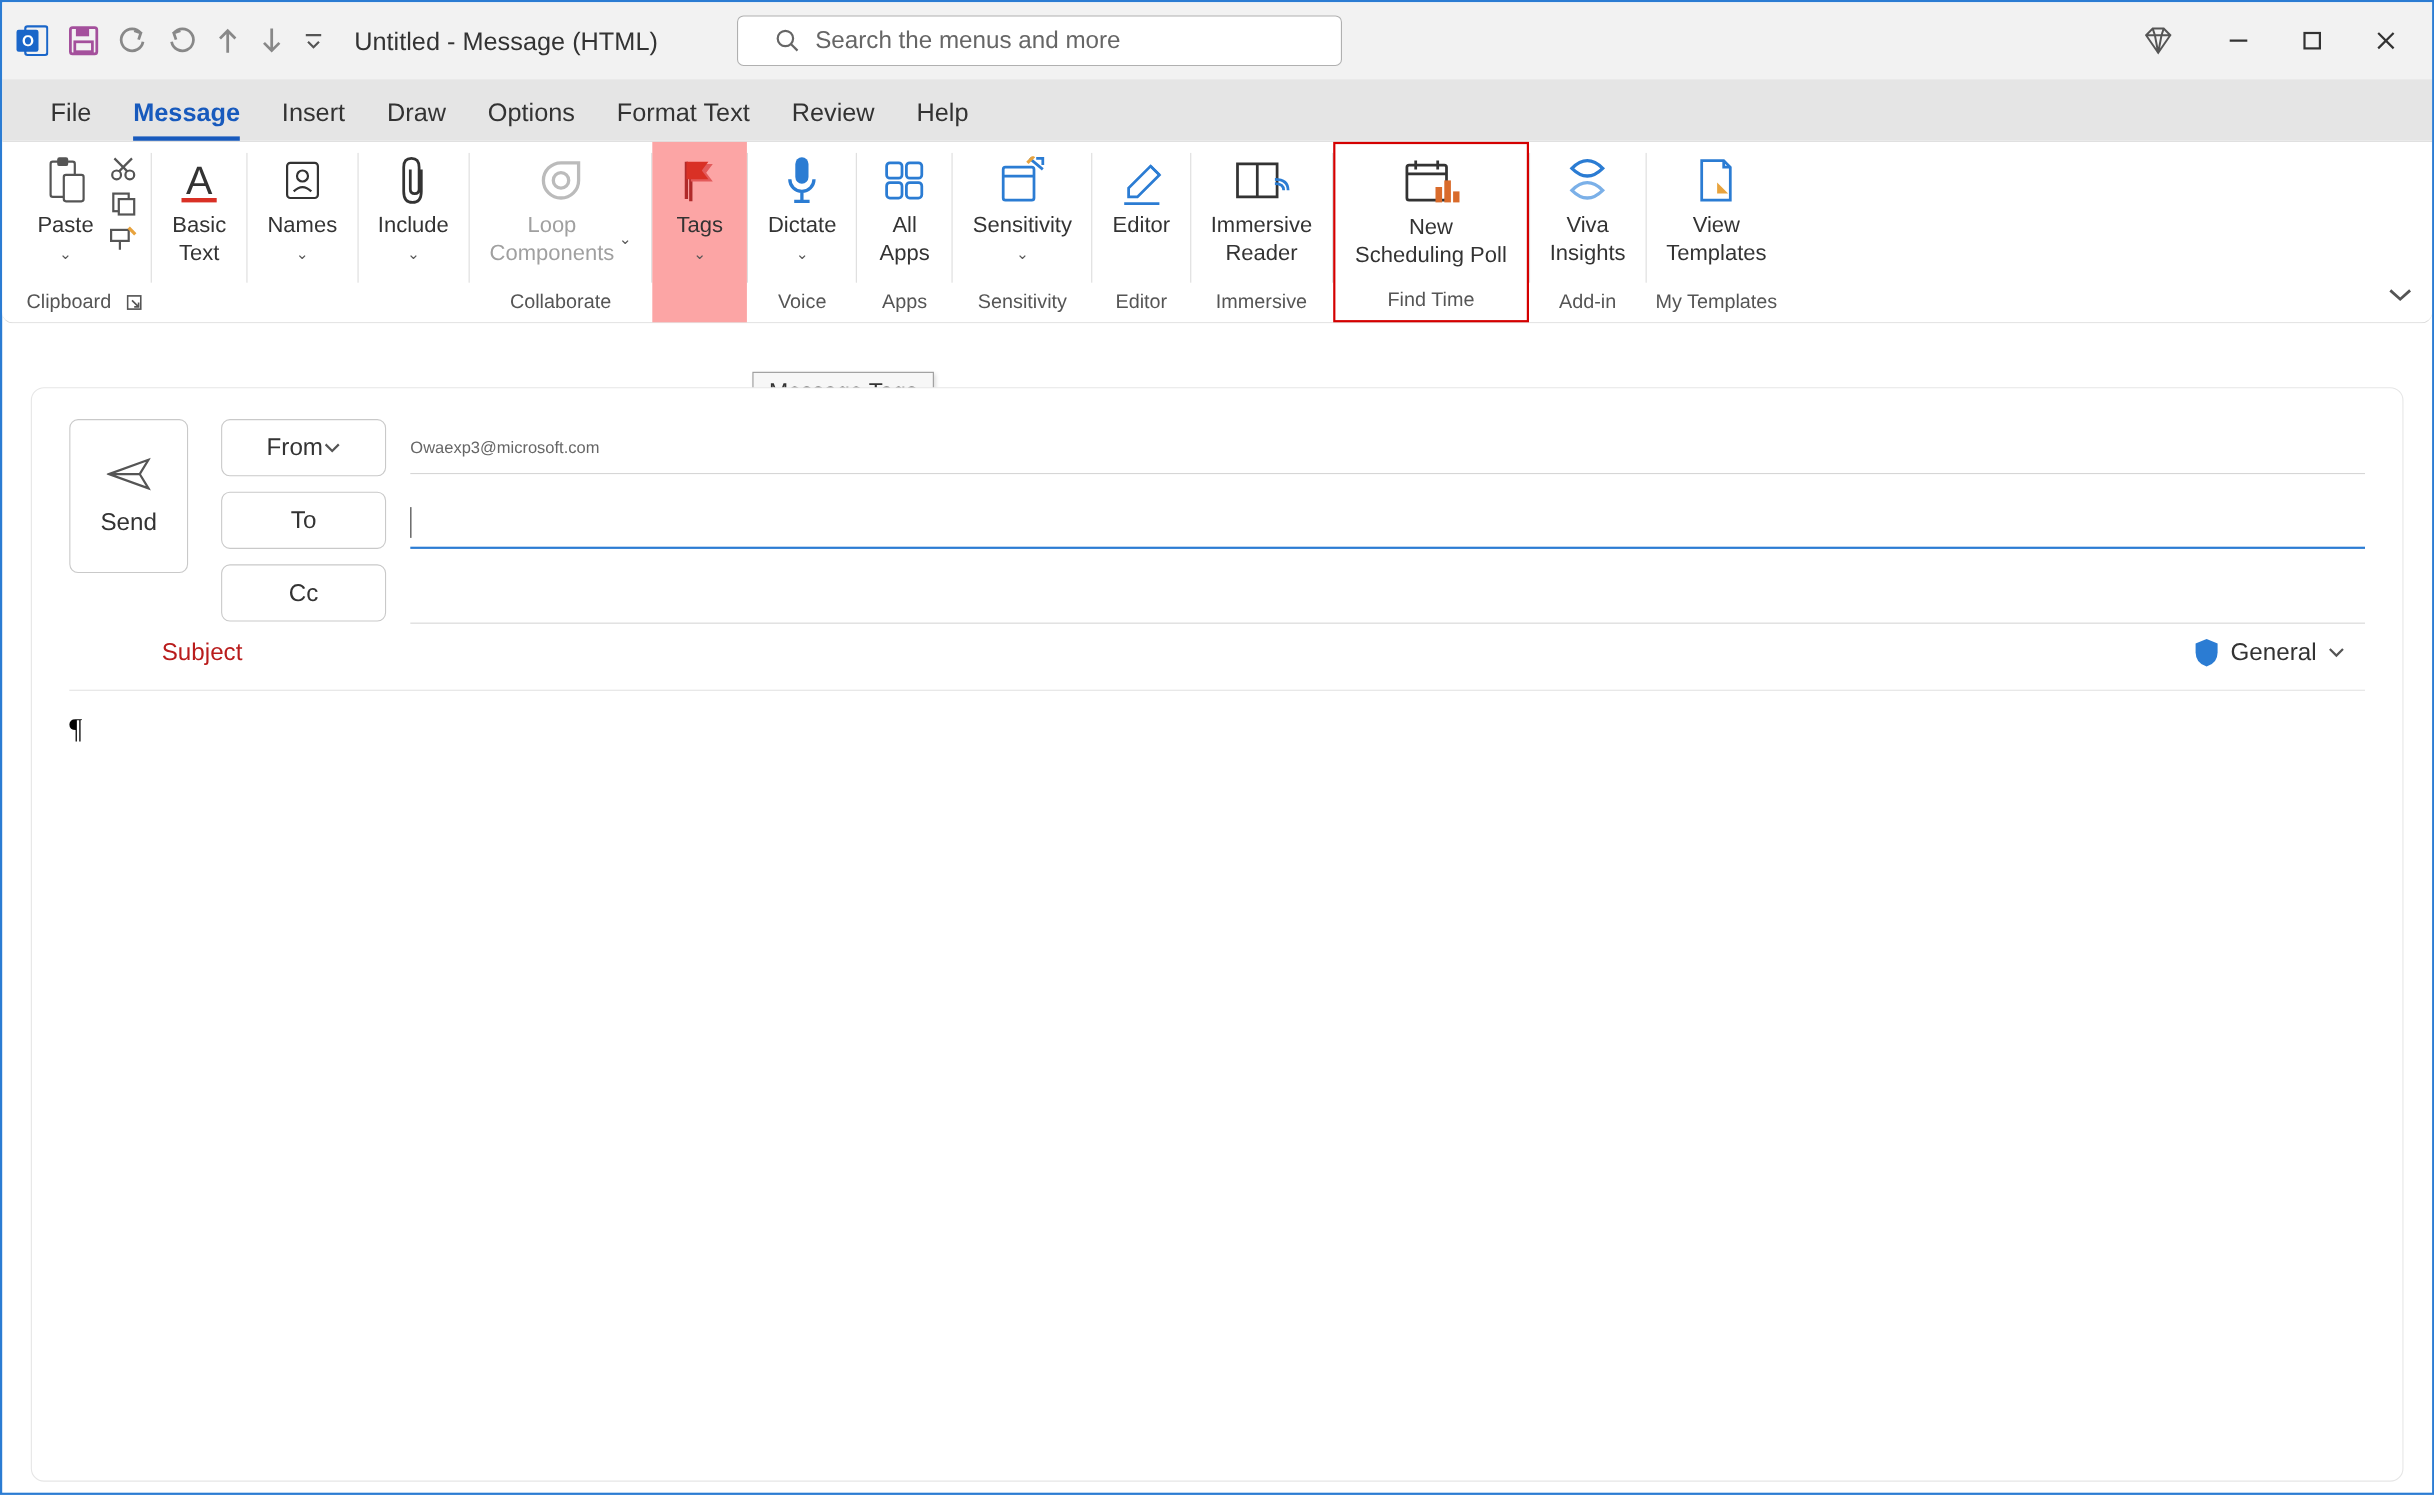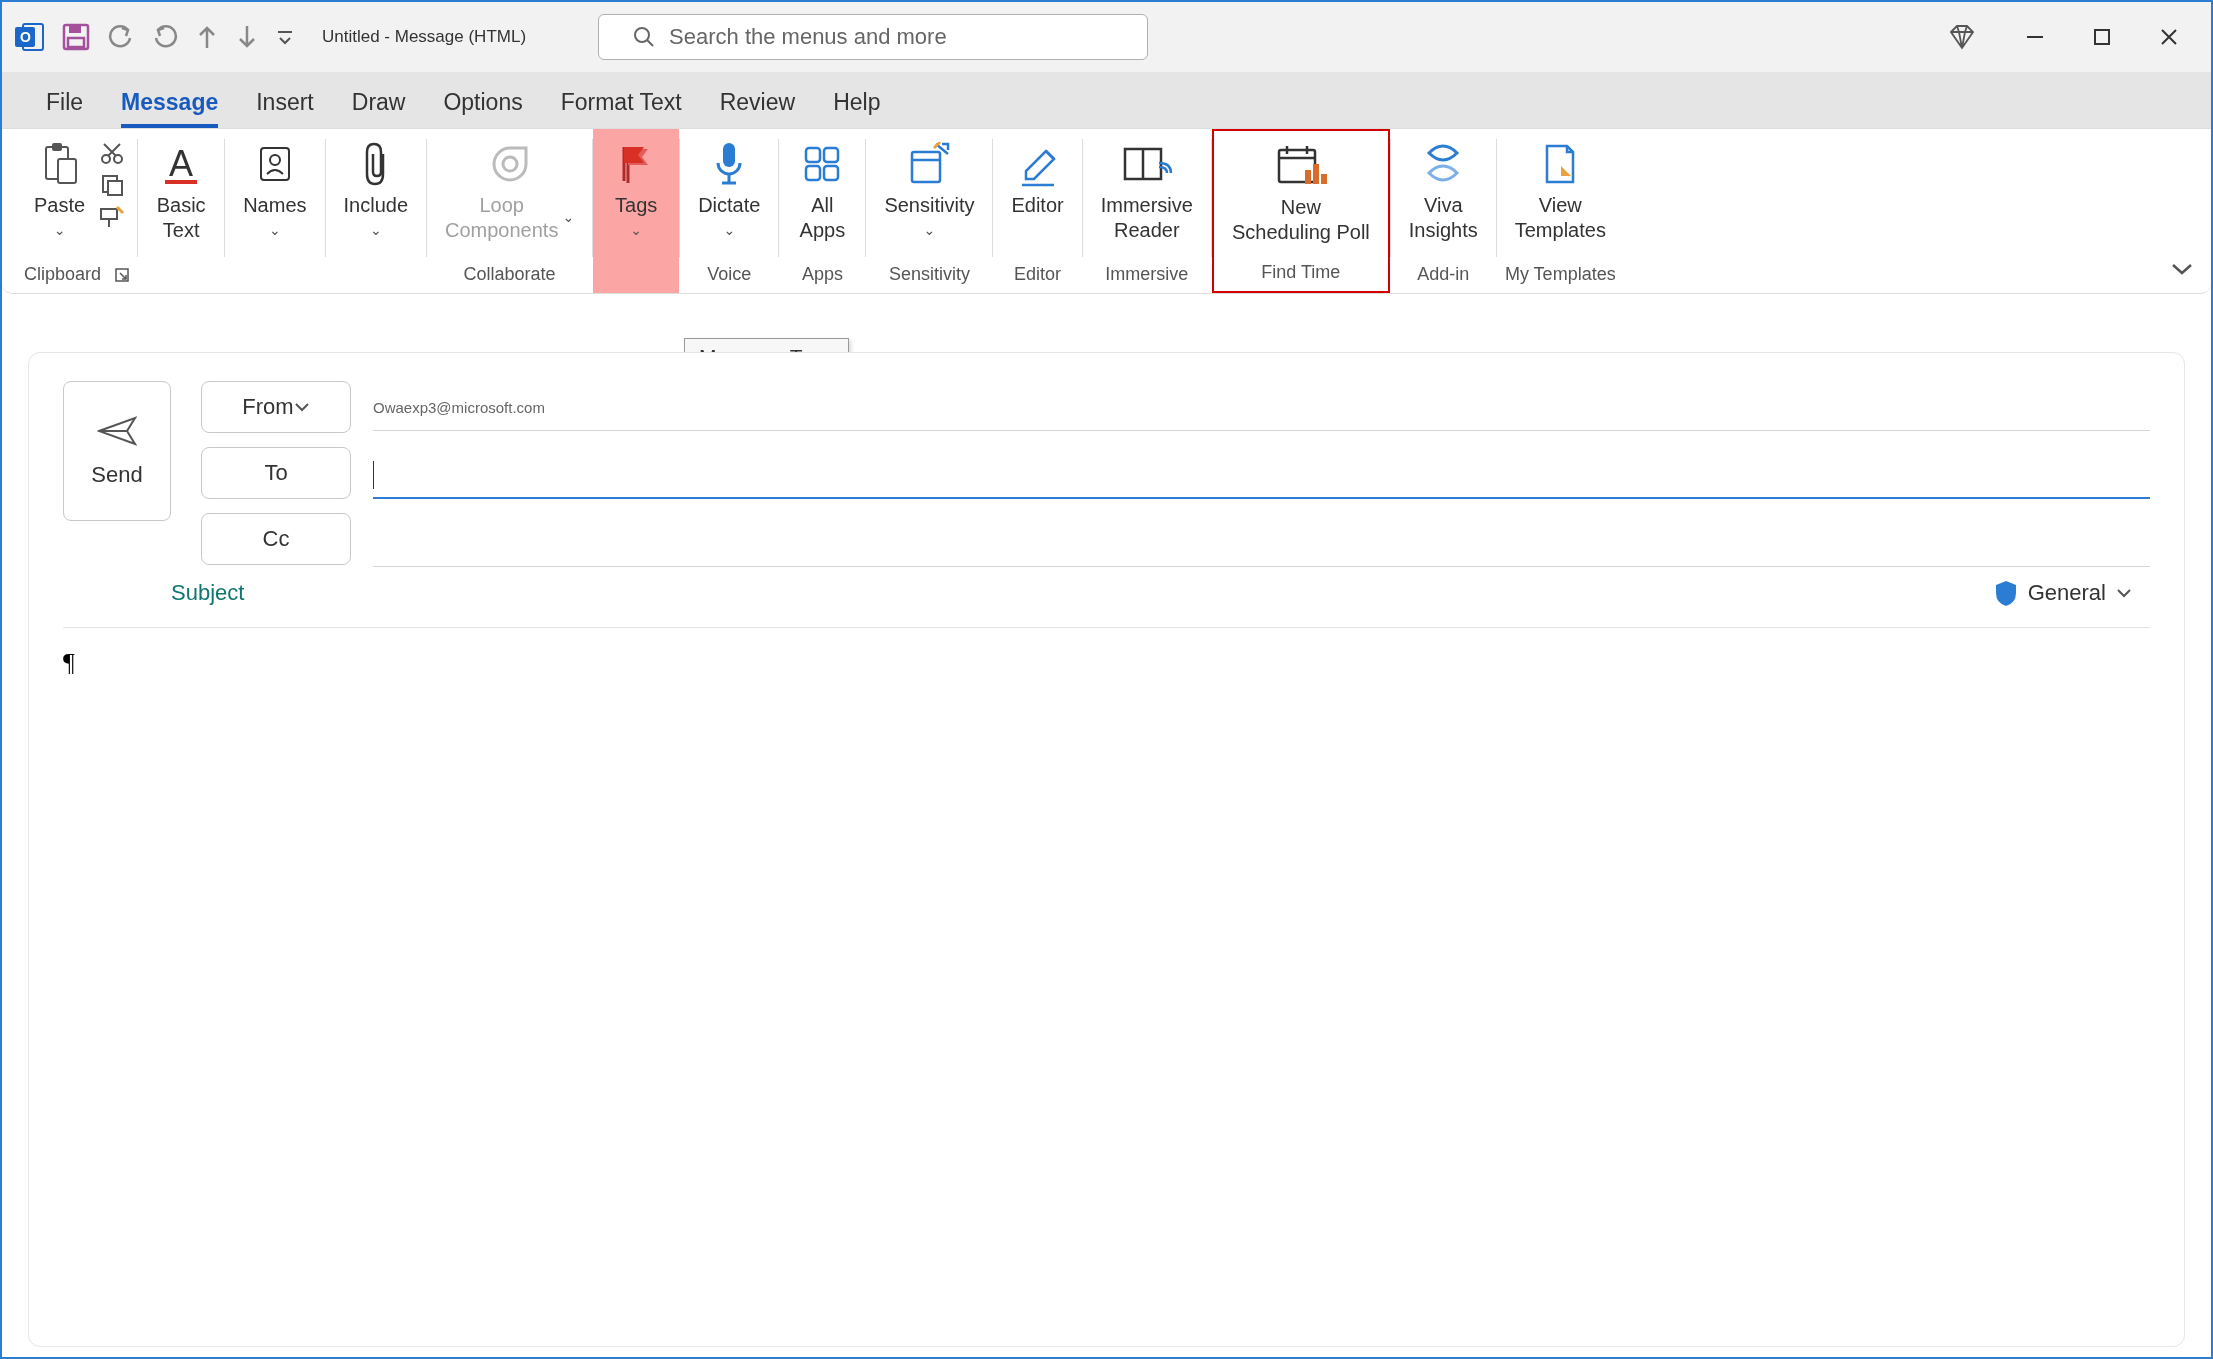--- a/index.html
+++ b/index.html
@@ -2,21 +2,21 @@
 <html><head>
 <meta charset="utf-8">
 <style>
 * { box-sizing: border-box; margin: 0; padding: 0; font-family: "Segoe UI", sans-serif; }
 body { background: #fff; width: 2213px; height: 1359px; border: 2px solid #2b7cd3; overflow: hidden; position: relative; }
 
 
 .titlebar { height: 70px; display: flex; align-items: center; background: #f2f2f2; padding: 0 12px; }
 .titlebar .qat { display: flex; align-items: center; gap: 18px; }
 .titlebar .qat svg { display: block; }
-.titlebar .title { margin-left: 28px; font-size: 17px; color: #333; }
+.titlebar .title { margin-left: 28px; font-size: 23px; color: #333; }
 .titlebar .search { margin-left: 72px; width: 550px; height: 46px; background: #fff; border: 1px solid #b0b0b0; border-radius: 6px; display:flex; align-items:center; padding:0 34px; gap:14px; color:#666; font-size:22px;}
 .titlebar .right { margin-left: auto; display: flex; align-items: center; gap: 48px; padding-right: 20px;}
 .titlebar .right svg { display:block; }
 .qat-btn { display:flex; align-items:center; justify-content:center; }
 
 
 .menutabs { height: 56px; display:flex; align-items:flex-end; gap: 38px; padding: 0 44px; background:#e5e5e5;}
 .menutabs .tab { font-size: 23px; color:#333; padding-bottom: 12px; }
 .menutabs .tab.active { color:#185abd; font-weight:600; border-bottom: 4px solid #185abd; padding-bottom:8px;}
 
@@ -44,21 +44,21 @@
 
 .compose-wrap { position:absolute; left:26px; right:26px; top:350px; bottom:10px; border:1px solid #e6e6e6; border-radius:12px; background:#fff; padding:28px 34px 0 34px;}
 .send-btn { width:108px; height:140px; border:1px solid #c9c9c9; border-radius:8px; display:flex; flex-direction:column; align-items:center; justify-content:center; gap:14px; font-size:22px; color:#333; margin-right:30px;}
 .addr-btns { display:flex; flex-direction:column; gap:14px; margin-right:22px;}
 .addr-btn { width:150px; height:52px; border:1px solid #c9c9c9; border-radius:8px; display:flex; align-items:center; justify-content:center; font-size:22px; color:#333; }
 .addr-fields { flex:1; display:flex; flex-direction:column; gap:22px; padding-top:4px;}
 .addr-line { border-bottom:1px solid #d6d6d6; height:46px; display:flex; align-items:center; font-size:15px; color:#333;}
 .addr-line.focused { border-bottom:2px solid #2b7cd3; }
 .cursor { width:1px; height:28px; background:#333; }
 .subject-row { display:flex; align-items:center; border-bottom:1px solid #e3e3e3; padding:12px 0 20px 0; margin-bottom:14px;}
-.subject-label { font-size:22px; color:#0f766e; margin-left:108px;}
+.subject-label { font-size:22px; color:#b91c1c; margin-left:84px;}
 .sens { margin-left:auto; display:flex; align-items:center; gap:10px; font-size:22px; color:#333; margin-right:18px;}
 .body-area { font-size:26px; font-family: "Times New Roman", serif; padding:6px 0 0 0px;}
 </style>
 </head>
 <body>
 
 <div class="titlebar">
   <div class="qat">
     <span class="qat-btn">
       <svg width="30" height="30">

